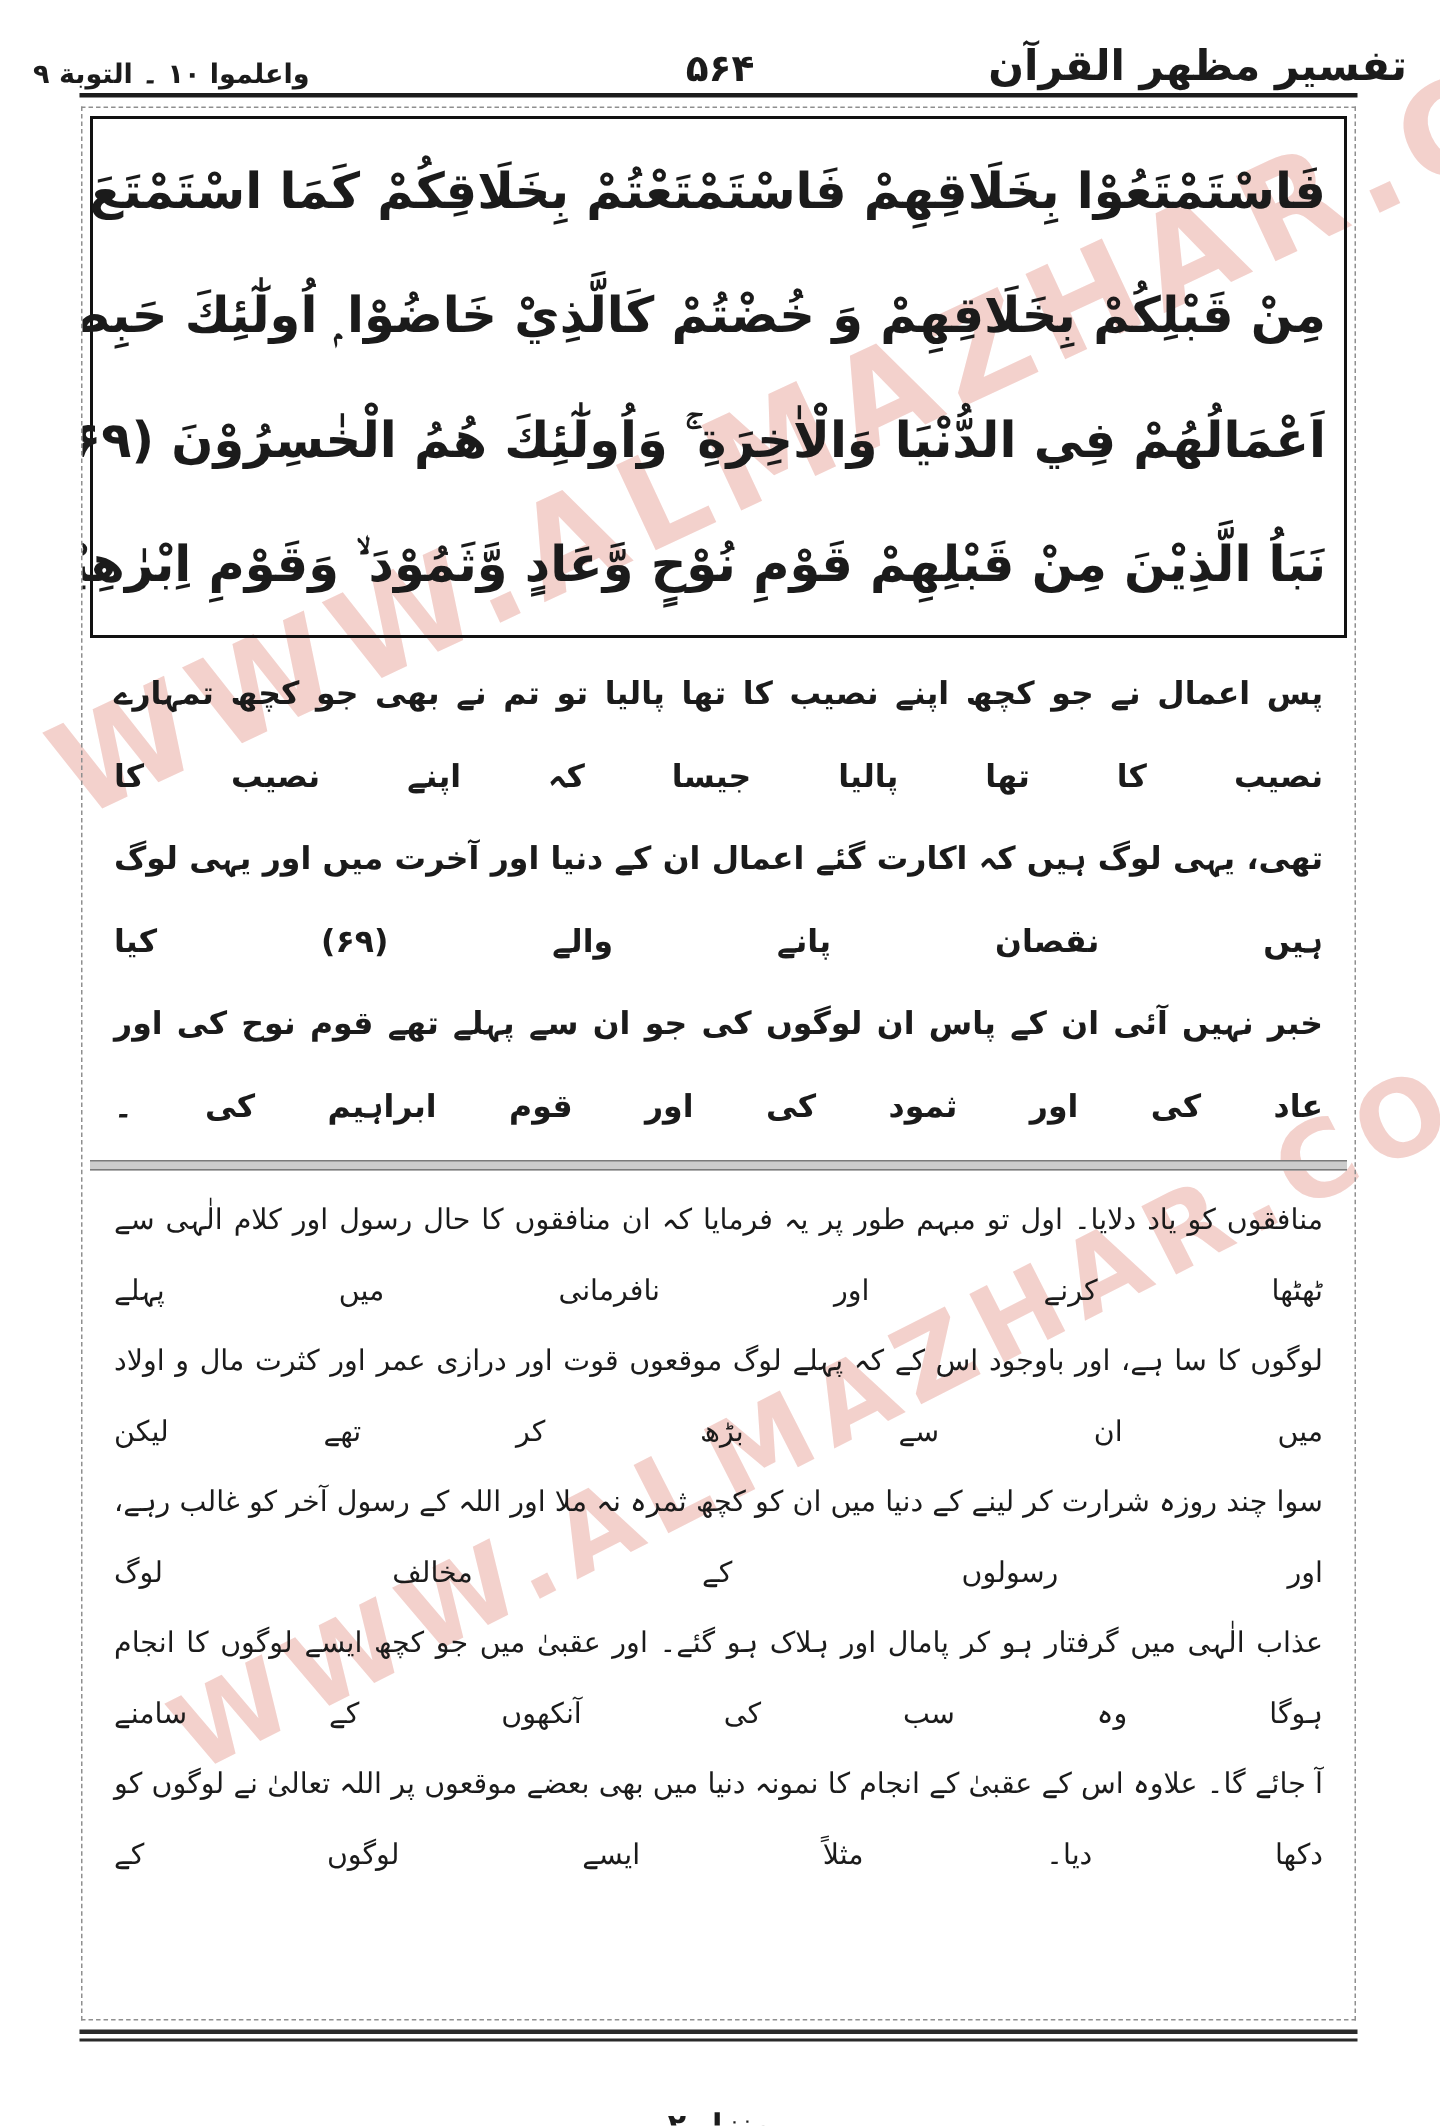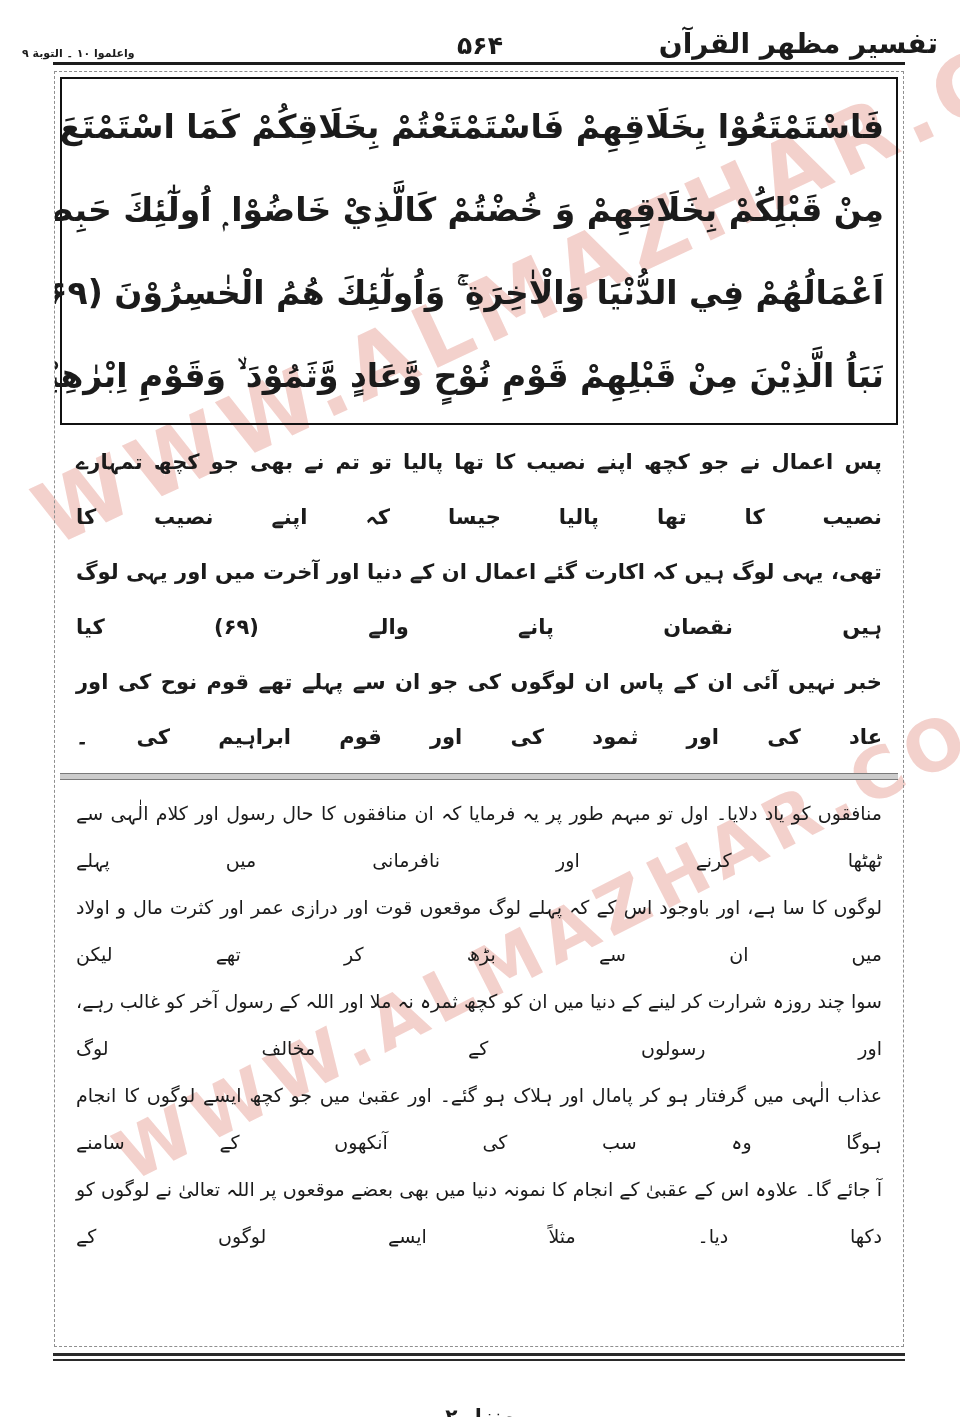--- a/index.html
+++ b/index.html
@@ -13,21 +13,21 @@
     direction:rtl;
   }
   .header{
     position:absolute;top:14px;right:22px;left:22px;height:46px;
     display:flex;align-items:flex-end;
     direction:rtl;
     z-index:2;
   }
   .header .h-right{flex:1;text-align:right;font-size:28px;font-weight:bold;}
   .header .h-center{flex:1;text-align:center;font-size:25px;font-weight:bold;letter-spacing:2px;}
-  .header .h-left{flex:1;text-align:left;font-size:11px;font-weight:bold;}
+  .header .h-left{flex:1;text-align:left;font-size:18px;font-weight:bold;}
   .top-rule{
     position:absolute;top:62px;right:55px;left:53px;height:3px;
     background:#1c1c1c;z-index:2;
   }
   .outer-box{
     position:absolute;top:71px;right:56px;left:54px;height:1276px;
     border:1px dashed #8f8f8f;
     box-sizing:border-box;
     padding:5px;
     z-index:1;

